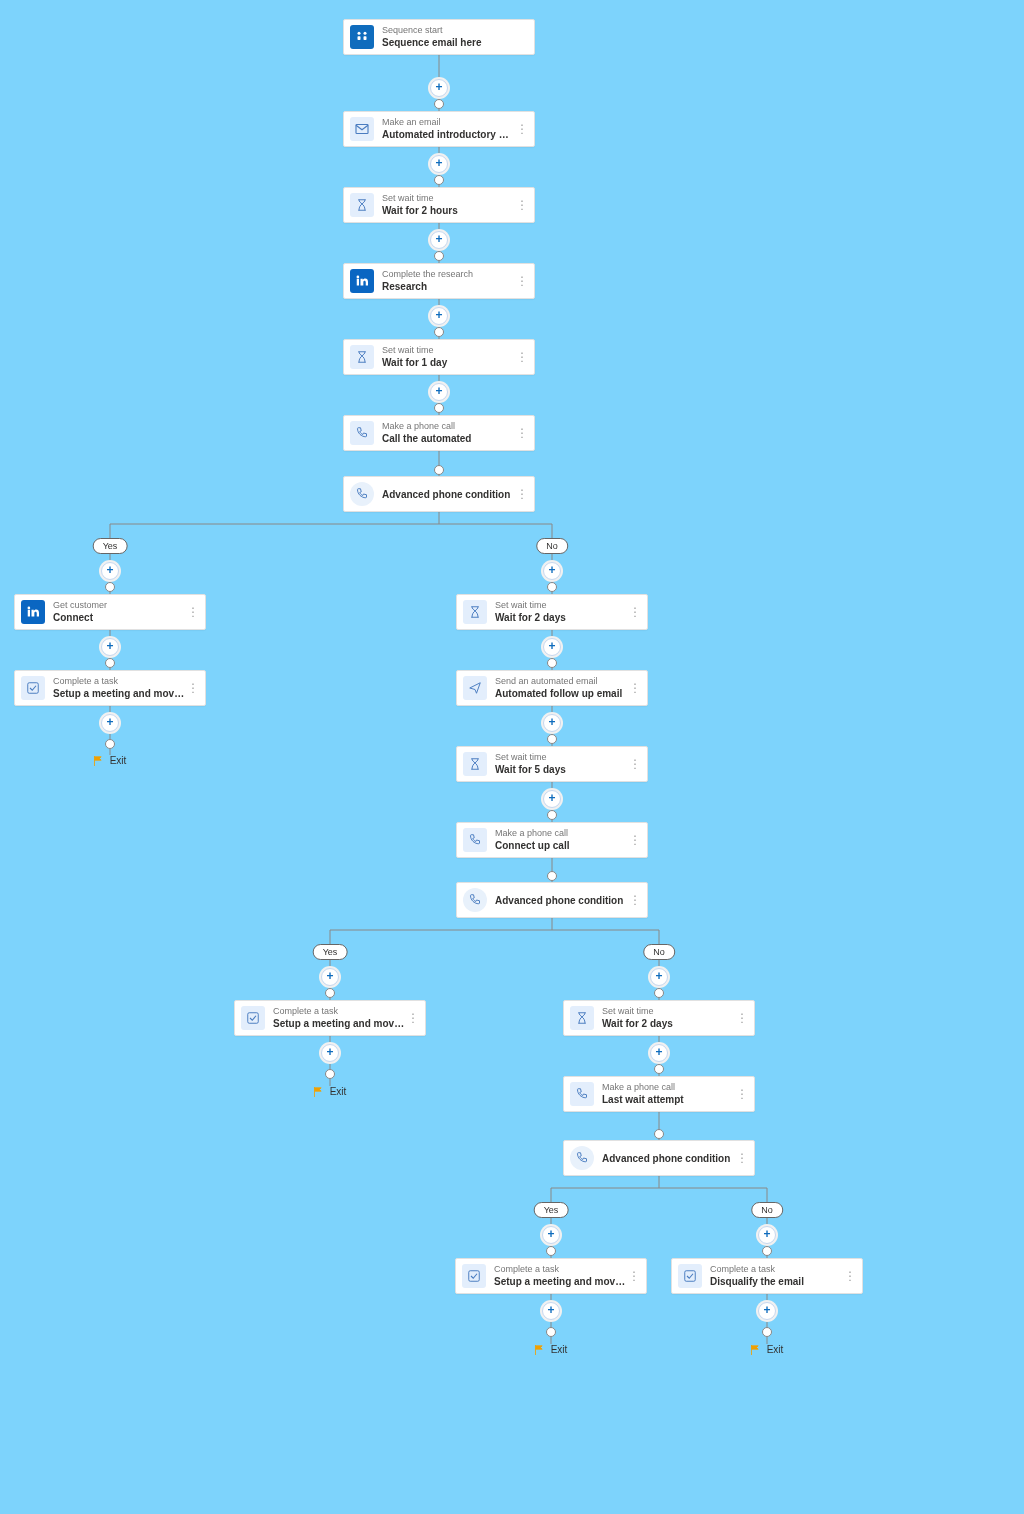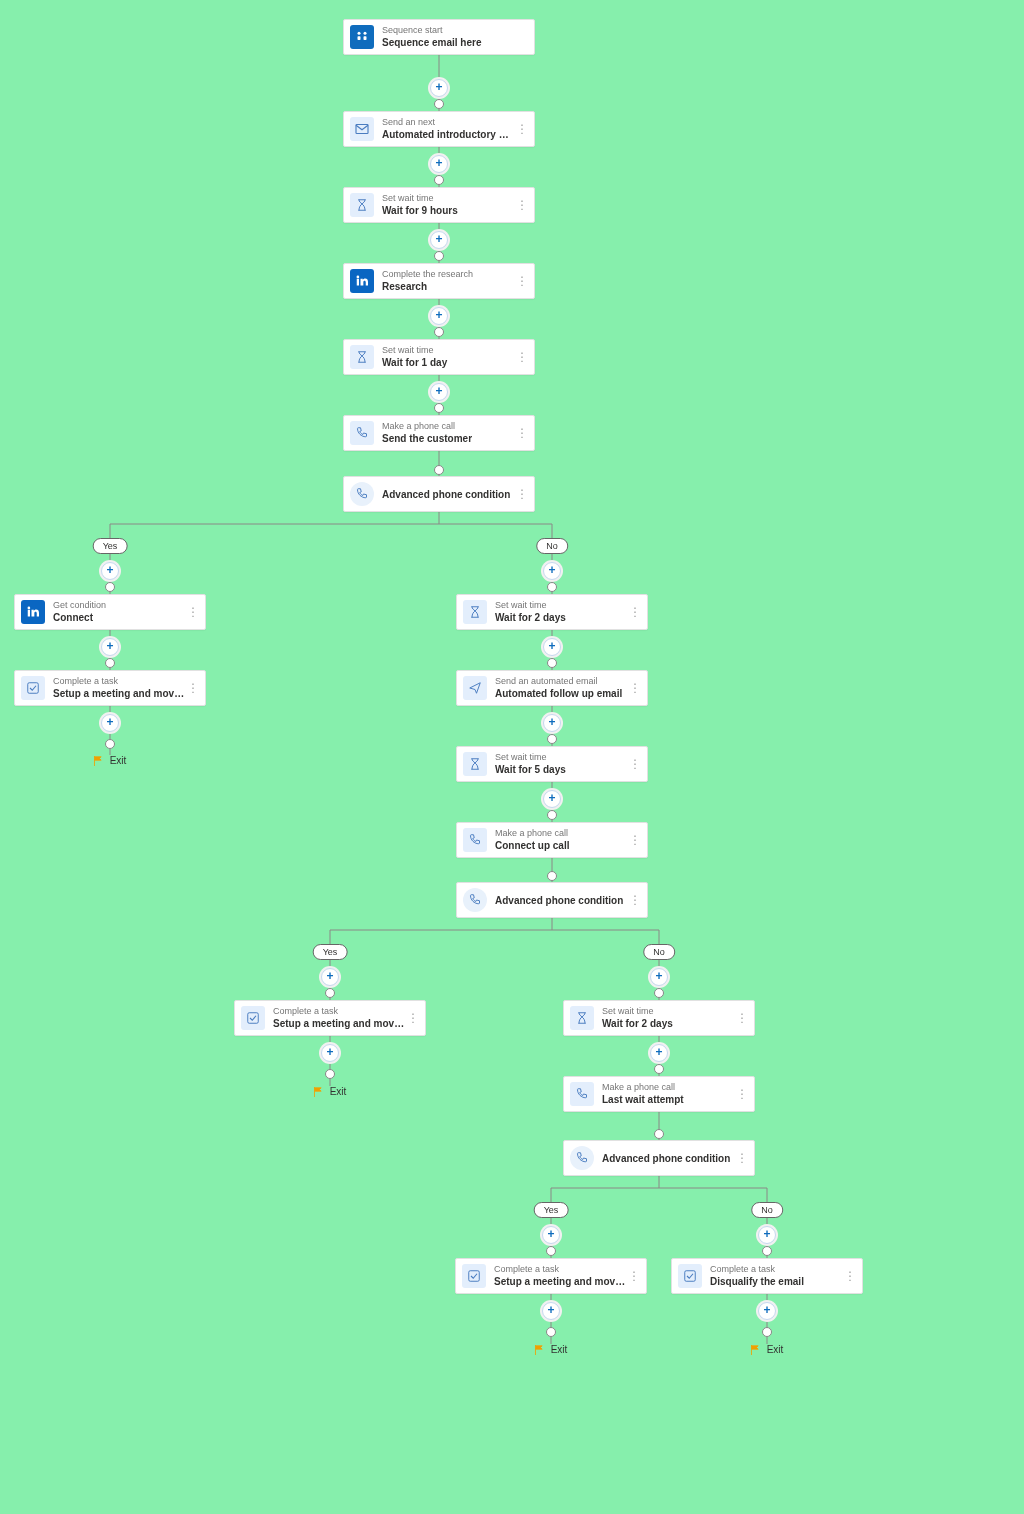--- a/index.html
+++ b/index.html
@@ -1,16 +1,16 @@
 <!DOCTYPE html>
 <html><head>
 <meta charset="utf-8">
 <style>
   html,body{margin:0;padding:0;background:#f1f1f1;font-family:"Segoe UI",Arial,sans-serif;font-size:11px;color:#323130}
-  .canvas{position:relative;width:1024px;height:1514px;background:#86efac}
+  .canvas{position:relative;width:1024px;height:1514px;background:#7dd3fc}
   svg.connectors{position:absolute;top:0;left:0;pointer-events:none}
   .card{position:absolute;width:192px;height:36px;background:#fff;border:1px solid #e1e1e1;border-radius:2px;box-shadow:0 1px 1px rgba(0,0,0,.04);display:flex;align-items:center;box-sizing:border-box}
   .card .icon{width:24px;height:24px;border-radius:3px;margin:0 8px 0 6px;display:flex;align-items:center;justify-content:center;flex:0 0 24px}
   .card .txt{display:flex;flex-direction:column;justify-content:center;min-width:0;flex:1}
   .card .kicker{font-size:9px;color:#757575;line-height:11px;white-space:nowrap;overflow:hidden;text-overflow:ellipsis}
   .card .title{font-size:10px;font-weight:600;color:#323130;line-height:13px;white-space:nowrap;overflow:hidden;text-overflow:ellipsis}
   .card .menu{width:16px;flex:0 0 16px;color:#a0a0a0;text-align:center;font-size:12px;cursor:pointer;margin-right:4px}
   .ic-start{background:#0f6cbd}
   .ic-lblue{background:#e3eefc}
   .ic-cond{background:#e8f1fb}
@@ -89,38 +89,38 @@
   <div class="term" style="left:439px;top:104px"></div>
 
   <div class="card" style="left:343px;top:111px">
     <div class="icon ic-lblue">
         <svg width="12" height="10" viewBox="0 0 16 12">
           <rect x="0" y="0" width="16" height="12" rx="1" fill="none" stroke="#4a7cc0" stroke-width="1.5"></rect>
           <polyline points="0,1 8,7 16,1" fill="none" stroke="#4a7cc0" stroke-width="1.5"></polyline>
         </svg>
       </div>
     <div class="txt">
-        <span class="kicker">Send an next</span>
+        <span class="kicker">Make an email</span>
         <span class="title">Automated introductory email</span>
       </div>
     <div class="menu">⋮</div>
   </div>
 
   <div class="plus" style="left:439px;top:164px">+</div>
   <div class="term" style="left:439px;top:180px"></div>
 
   <div class="card" style="left:343px;top:187px">
     <div class="icon ic-lblue">
         <svg width="10" height="12" viewBox="0 0 12 16">
           <path d="M1 1h10M1 15h10M2 1c0 5 8 5 8 14M10 1c0 5-8 5-8 14" fill="none" stroke="#4a7cc0" stroke-width="1.3"></path>
         </svg>
       </div>
     <div class="txt">
         <span class="kicker">Set wait time</span>
-        <span class="title">Wait for 9 hours</span>
+        <span class="title">Wait for 2 hours</span>
       </div>
     <div class="menu">⋮</div>
   </div>
 
   <div class="plus" style="left:439px;top:240px">+</div>
   <div class="term" style="left:439px;top:256px"></div>
 
   <div class="card" style="left:343px;top:263px">
     <div class="icon" style="background:#0a66c2">
         <svg width="12" height="12" viewBox="0 0 16 16">
@@ -158,21 +158,21 @@
   <div class="term" style="left:439px;top:408px"></div>
 
   <div class="card" style="left:343px;top:415px">
     <div class="icon ic-lblue">
         <svg width="12" height="12" viewBox="0 0 16 16">
           <path d="M3 1l3 0 1 4-2 1c1 2 2 3 4 4l1-2 4 1 0 3c0 1-1 1-1 1-6 0-11-5-11-11 0 0 0-1 1-1z" fill="none" stroke="#4a7cc0" stroke-width="1.3"></path>
         </svg>
       </div>
     <div class="txt">
         <span class="kicker">Make a phone call</span>
-        <span class="title">Send the customer</span>
+        <span class="title">Call the automated</span>
       </div>
     <div class="menu">⋮</div>
   </div>
 
   <div class="term" style="left:439px;top:470px"></div>
 
   <div class="card" style="left:343px;top:476px">
     <div class="icon ic-cond" style="border-radius:50%">
         <svg width="12" height="12" viewBox="0 0 16 16">
           <path d="M3 1l3 0 1 4-2 1c1 2 2 3 4 4l1-2 4 1 0 3c0 1-1 1-1 1-6 0-11-5-11-11 0 0 0-1 1-1z" fill="none" stroke="#4a7cc0" stroke-width="1.3"></path>
@@ -195,21 +195,21 @@
     <div class="icon" style="background:#0a66c2">
         <svg width="12" height="12" viewBox="0 0 16 16">
           <g fill="#fff">
             <rect x="1" y="5" width="3" height="9"></rect>
             <circle cx="2.5" cy="2.5" r="1.8"></circle>
             <path d="M6 5h3v1.5c.7-1 1.8-1.8 3.3-1.8 2.4 0 3.7 1.6 3.7 4.4V14h-3V9.8c0-1.2-.5-2-1.6-2-1 0-1.6.7-1.6 2V14H6z"></path>
           </g>
         </svg>
       </div>
     <div class="txt">
-        <span class="kicker">Get condition</span>
+        <span class="kicker">Get customer</span>
         <span class="title">Connect</span>
       </div>
     <div class="menu">⋮</div>
   </div>
 
   <div class="plus" style="left:110px;top:647px">+</div>
   <div class="term" style="left:110px;top:663px"></div>
 
   <div class="card" style="left:14px;top:670px">
     <div class="icon ic-lblue">

